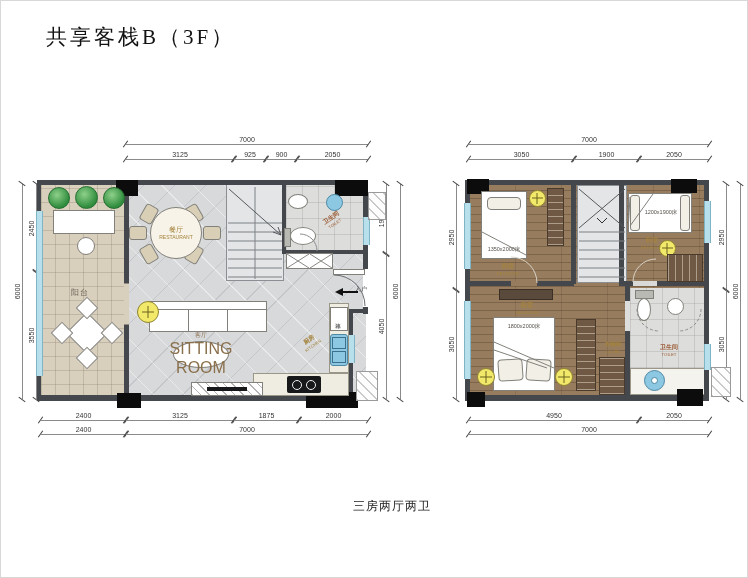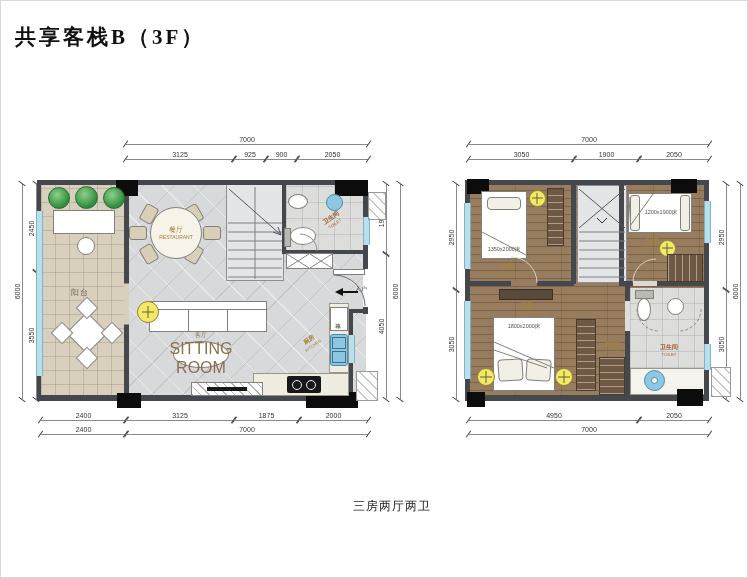--- a/index.html
+++ b/index.html
@@ -1,20 +1,20 @@
 <!DOCTYPE html>
 <html><head>
 <meta charset="utf-8">
 <style>
   html,body{margin:0;padding:0;background:#fff;}
   #canvas{position:relative;width:748px;height:578px;background:#fff;overflow:hidden;
           font-family:"Liberation Sans",sans-serif;border:1px solid #d8d8d8;box-sizing:border-box;}
   .a{position:absolute;}
   
-  .title{font-family:"Liberation Serif","DejaVu Serif",serif;font-weight:700;font-size:21px;color:#111;letter-spacing:3px;}
+  .title{font-family:"Liberation Serif","DejaVu Serif",serif;font-weight:400;font-size:21px;color:#111;letter-spacing:3px;margin-left:31px;}
   .subtitle{font-family:"Liberation Serif","DejaVu Serif",serif;font-weight:700;font-size:16px;color:#111;letter-spacing:1px;}
   .caption{font-family:"Liberation Serif","DejaVu Serif",serif;font-size:12px;color:#222;letter-spacing:1px;}
   
   .wall{background:#44474b;}
   .blk{background:#0c0c0c;}
   .winv{background:#b8e0ec;border-left:1px solid #7fb4c4;border-right:1px solid #7fb4c4;}
   .floor-tile{background:#d7d9db;background-image:
       repeating-linear-gradient(45deg,rgba(255,255,255,.45) 0 1px,transparent 1px 22px),
       repeating-linear-gradient(-45deg,rgba(160,163,168,.35) 0 1px,transparent 1px 22px);}
   .floor-balcony{background:#d9cfbd;background-image:

